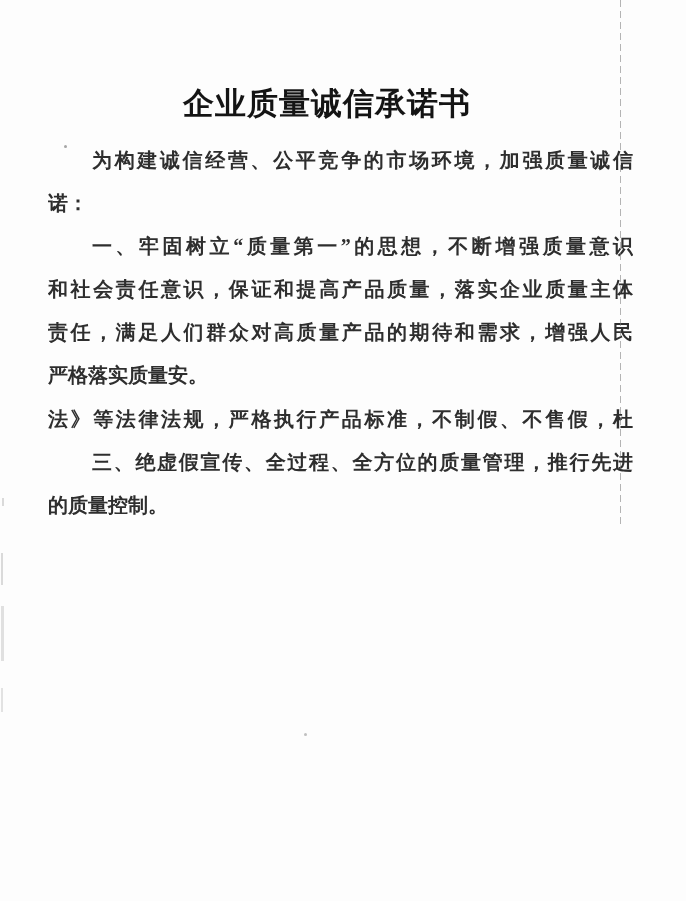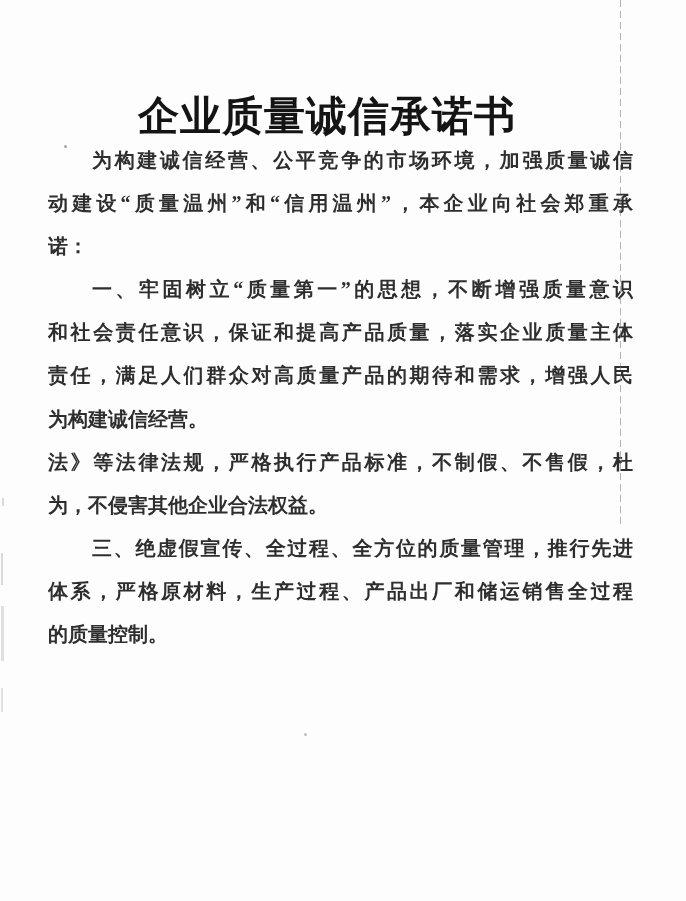--- a/index.html
+++ b/index.html
@@ -15,21 +15,21 @@
     overflow: hidden;
     font-family: "Liberation Serif", "DejaVu Serif", serif;
   }
   
   #doc-title {
     position: absolute;
     top: 62px;
     left: 0;
     width: 654px;
     text-align: center;
-    font-size: 41px;
+    font-size: 31px;
     font-weight: bold;
     letter-spacing: 1px;
     color: #141414;
     white-space: nowrap;
   }
   
   #doc-body {
     position: absolute;
     top: 139px;
     left: 48px;
@@ -78,30 +78,27 @@
 </style>
 </head>
 <body>
 
 <div id="page">
 
   <h1 id="doc-title">企业质量诚信承诺书</h1>
 
   <div id="doc-body">
       <div class="line indent">为构建诚信经营、公平竞争的市场环境，加强质量诚信</div>
-      <div class="line">动建设“质量温州”和“信用温州”，本企业向社会郑重承</div>
       <div class="line para-end">诺：</div>
       <div class="line indent">一、牢固树立“质量第一”的思想，不断增强质量意识</div>
       <div class="line">和社会责任意识，保证和提高产品质量，落实企业质量主体</div>
       <div class="line">责任，满足人们群众对高质量产品的期待和需求，增强人民</div>
-      <div class="line para-end">为构建诚信经营。</div>
+      <div class="line para-end">严格落实质量安。</div>
       <div class="line">法》等法律法规，严格执行产品标准，不制假、不售假，杜</div>
-      <div class="line para-end">为，不侵害其他企业合法权益。</div>
       <div class="line indent">三、绝虚假宣传、全过程、全方位的质量管理，推行先进</div>
-      <div class="line">体系，严格原材料，生产过程、产品出厂和储运销售全过程</div>
       <div class="line para-end">的质量控制。</div>
     </div>
 
   <div class="scan-vline"></div>
   <div class="scan-smudge smudge-a"></div>
   <div class="scan-smudge smudge-b"></div>
   <div class="scan-smudge smudge-c"></div>
   <div class="scan-smudge smudge-d"></div>
   <div class="scan-speck speck-a"></div>
   <div class="scan-speck speck-b"></div>

